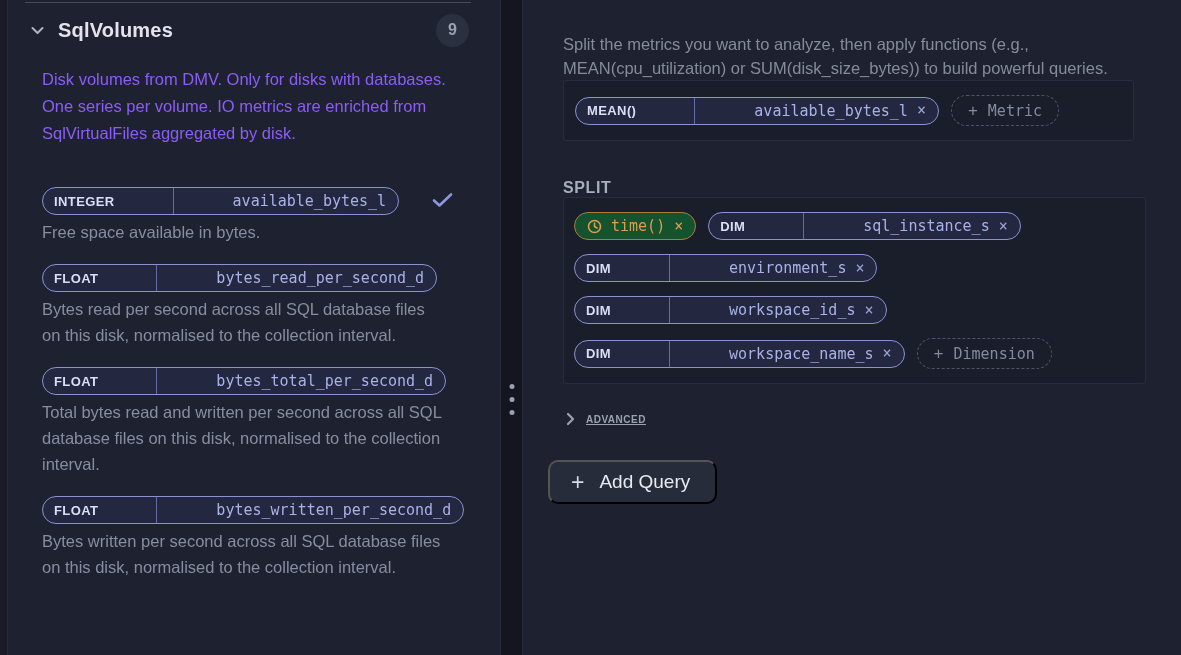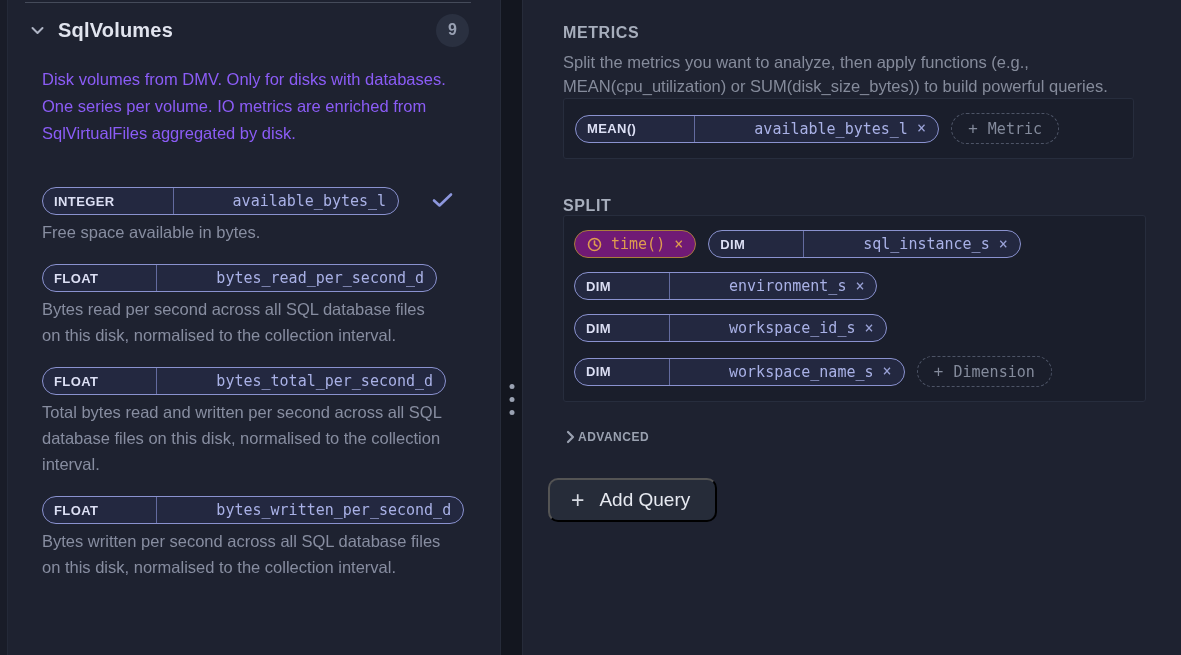--- a/index.html
+++ b/index.html
@@ -48,21 +48,21 @@
     display:flex; align-items:center; padding:0 11px;
     font-size:13px; font-weight:700; color:#dcdff4; letter-spacing:.4px;
   }
   .chip-sep { width:1px; background:#7a82bf; opacity:.75; }
   .chip-val {
     display:flex; align-items:center; gap:9px; padding:0 12px;
     font-family:"DejaVu Sans Mono", monospace; font-size:15px; color:#a9b1e6;
   }
   .chip-close { font-size:15px; color:#99a1d6; line-height:1; }
 
-  .chip.time { border-color:#a87c3c; background:#701a75; }
+  .chip.time { border-color:#a87c3c; background:#14532d; }
   .chip.time .chip-val { color:#de9c4f; }
   .chip.time .chip-close { color:#de9c4f; }
 
   .add-btn {
     display:inline-flex; align-items:center; gap:10px; height:31px; padding:0 16px;
     border:1px dashed #4d5466; border-radius:16px; background:transparent;
     color:#848b9c; font-family:"DejaVu Sans Mono", monospace; font-size:15px;
   }
   .add-btn .plus { font-size:17px; font-family:"Liberation Sans", sans-serif; }
 
@@ -83,22 +83,22 @@
   .r-desc { margin-top:8px; font-size:16.5px; line-height:24px; color:#858b9b; }
   .metrics-desc { width:578px; }
   .split-desc { width:572px; }
 
   .io-box { border:1px solid #272d3d; background:#1a1e2b; border-radius:3px; }
   .metrics-box { width:571px; padding:14px 11px; display:flex; gap:12px; align-items:center; }
   .split-heading { margin-top:38px; }
   .split-box { width:583px; padding:14px 10px; display:flex; flex-wrap:wrap; gap:14px 12px; align-items:center; }
 
   .advanced {
-    margin-top:28px; margin-left:3px; display:flex; align-items:center; gap:3px;
-    color:#9aa1b0; font-size:12px; font-weight:700; letter-spacing:.5px;
+    margin-top:28px; margin-left:3px; display:flex; align-items:center; gap:11px;
+    color:#9aa1b0; font-size:10px; font-weight:700; letter-spacing:.5px;text-decoration:underline;
   }
   .chev-right { display:flex; }
 
   .add-query-wrap { margin-top:34px; margin-left:-15px; }
   .add-query {
     display:inline-flex; align-items:center; gap:15px; height:44px; padding:0 25px 0 21px;
     background:#262c39; border-radius:10px; color:#e7eaf1; font-size:19px; font-weight:500;
   }
   .add-query .plus { font-size:23px; font-weight:400; color:#d6dae2; line-height:1; }
 </style>
@@ -178,21 +178,20 @@
 <div class="divider">
   <div class="divider-dots">
     <span class="dot"></span>
       <span class="dot"></span>
       <span class="dot"></span>
   </div>
 </div>
 
 <div class="right-panel">
 
-  <div class="r-heading">METRICS</div>
   <div class="r-desc metrics-desc">Split the metrics you want to analyze, then apply functions (e.g., MEAN(cpu_utilization) or SUM(disk_size_bytes)) to build powerful queries.</div>
 
   <div class="io-box metrics-box">
     <span class="chip">
       <span class="chip-tag">MEAN()</span>
       <span class="chip-sep"></span>
       <span class="chip-val">
         <span>available_bytes_l</span>
         <span class="chip-close">×</span>
       </span>

